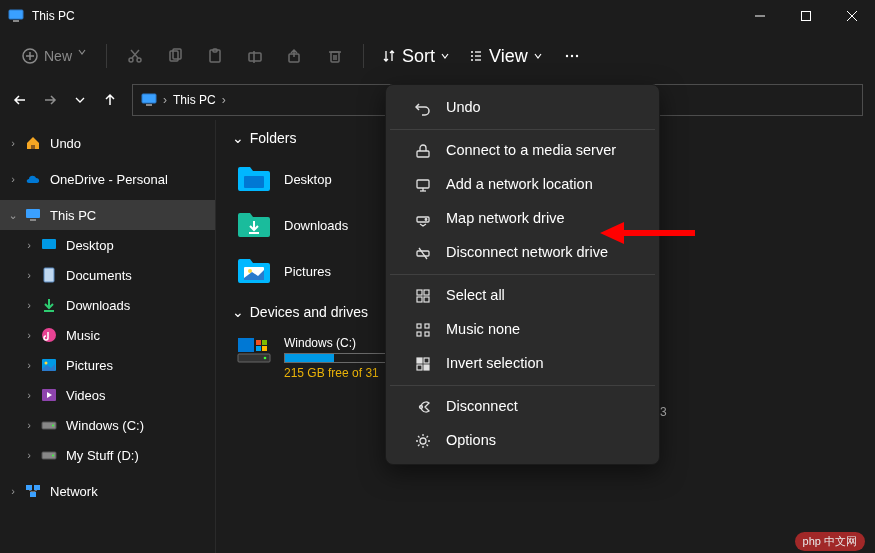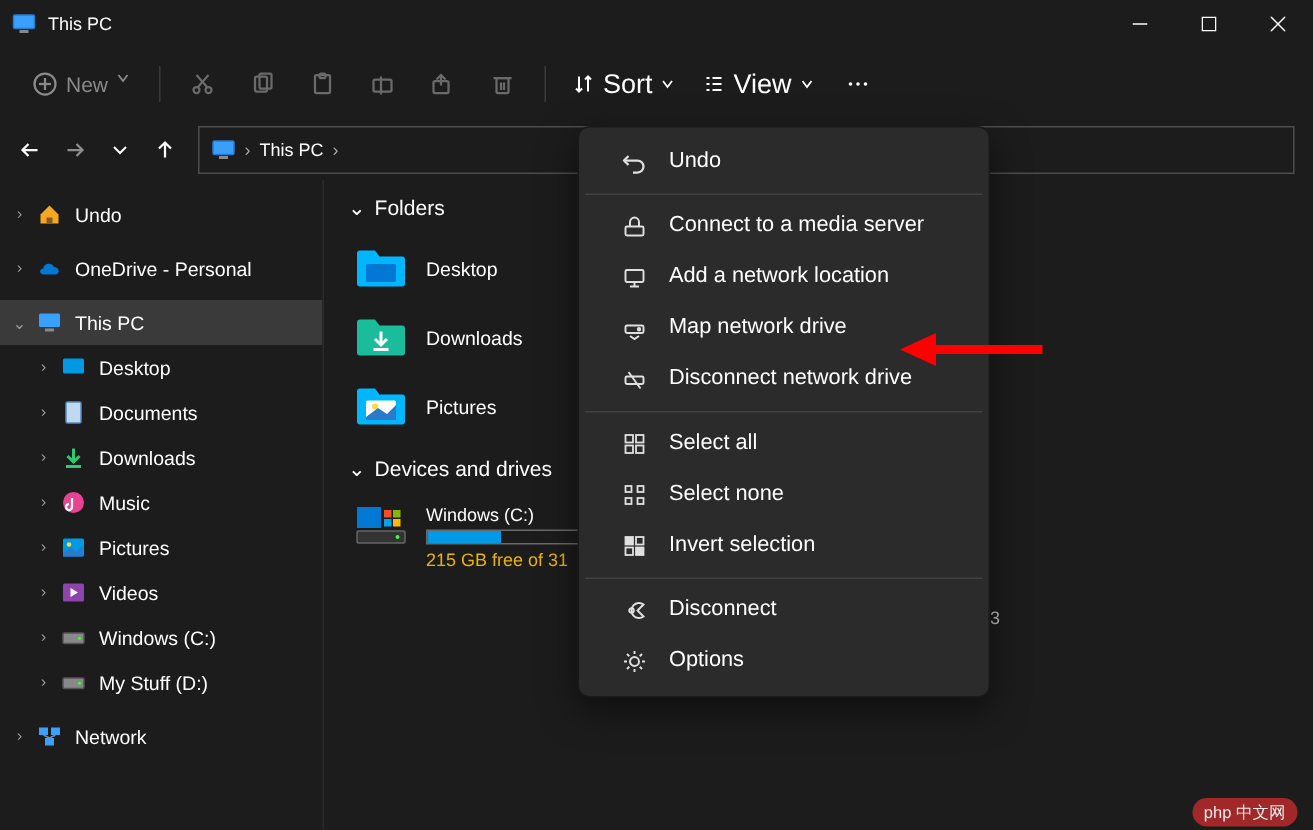--- a/index.html
+++ b/index.html
@@ -654,21 +654,21 @@
   </div>
   <div class="menu-item">
     <span class="mi">
         <svg width="16" height="16" viewBox="0 0 16 16" fill="none" stroke="#e0e0e0" stroke-width="1.2">
           <rect x="2" y="2" width="4" height="4"></rect>
           <rect x="10" y="2" width="4" height="4"></rect>
           <rect x="2" y="10" width="4" height="4"></rect>
           <rect x="10" y="10" width="4" height="4"></rect>
         </svg>
       </span>
-    <span>Select none</span>
+    <span>Music none</span>
   </div>
   <div class="menu-item">
     <span class="mi">
         <svg width="16" height="16" viewBox="0 0 16 16" fill="none" stroke="#e0e0e0" stroke-width="1.2">
           <rect x="2" y="2" width="5" height="5" fill="#e0e0e0"></rect>
           <rect x="9" y="2" width="5" height="5"></rect>
           <rect x="2" y="9" width="5" height="5"></rect>
           <rect x="9" y="9" width="5" height="5" fill="#e0e0e0"></rect>
         </svg>
       </span>

